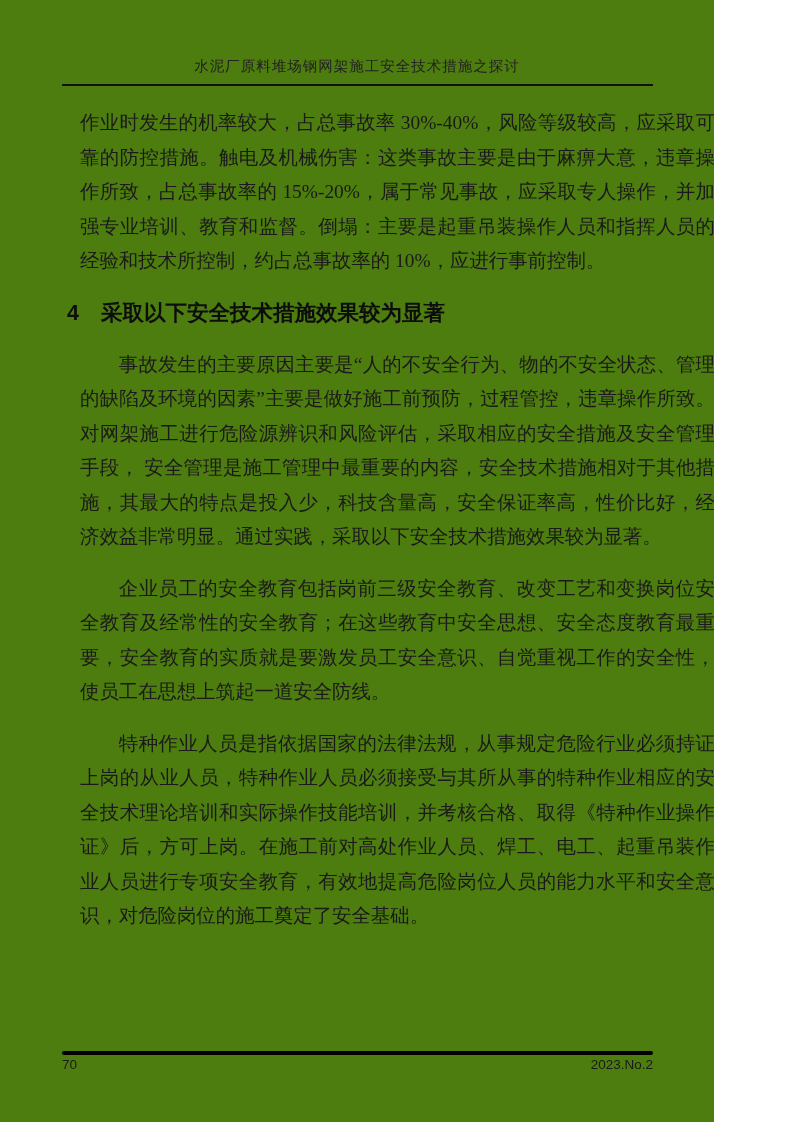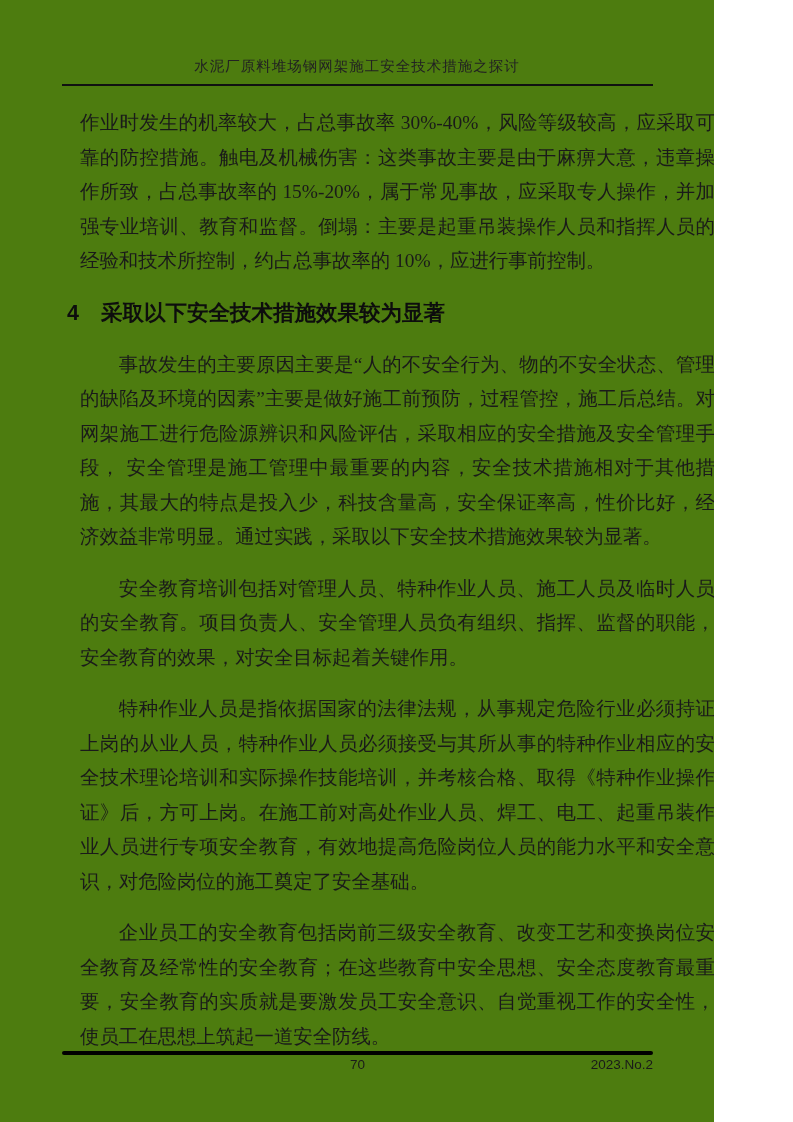--- a/index.html
+++ b/index.html
@@ -82,21 +82,20 @@
     margin-top: 2px;
     height: 18px;
     font-size: 13.5px;
     font-family: "Liberation Sans", "DejaVu Sans", sans-serif;
     color: #1a1a1a;
   }
   .page-number {
     position: absolute;
     left: 0;
     right: 0;
-    text-align: center;
   }
   .issue-label {
     position: absolute;
     right: 0;
     top: 0;
   }
 </style>
 </head>
 <body>
 
@@ -110,28 +109,27 @@
 
   <main class="body-text">
 
     <p class="para no-indent">作业时发生的机率较大，占总事故率 30%-40%，风险等级较高，应采取可靠的防控措施。触电及机械伤害：这类事故主要是由于麻痹大意，违章操作所致，占总事故率的 15%-20%，属于常见事故，应采取专人操作，并加强专业培训、教育和监督。倒塌：主要是起重吊装操作人员和指挥人员的经验和技术所控制，约占总事故率的 10%，应进行事前控制。</p>
 
     <h2 class="section-heading">
       <span class="sec-num">4</span>
       <span class="sec-title">采取以下安全技术措施效果较为显著</span>
     </h2>
 
-    <p class="para">事故发生的主要原因主要是“人的不安全行为、物的不安全状态、管理的缺陷及环境的因素”主要是做好施工前预防，过程管控，施工后总结。对网架施工进行危险源辨识和风险评估，采取相应的安全措施及安全管理手段， 安全管理是施工管理中最重要的内容，安全技术措施相对于其他措施，其最大的特点是投入少，科技含量高，安全保证率高，性价比好，经济效益非常明显。通过实践，采取以下安全技术措施效果较为显著。</p>
+    <p class="para">事故发生的主要原因主要是“人的不安全行为、物的不安全状态、管理的缺陷及环境的因素”主要是做好施工前预防，过程管控，违章操作所致。对网架施工进行危险源辨识和风险评估，采取相应的安全措施及安全管理手段， 安全管理是施工管理中最重要的内容，安全技术措施相对于其他措施，其最大的特点是投入少，科技含量高，安全保证率高，性价比好，经济效益非常明显。通过实践，采取以下安全技术措施效果较为显著。</p>
 
 
-    <p class="para">安全教育培训包括对管理人员、特种作业人员、施工人员及临时人员的安全教育。项目负责人、安全管理人员负有组织、指挥、监督的职能，安全教育的效果，对安全目标起着关键作用。</p>
+
+    <p class="para">企业员工的安全教育包括岗前三级安全教育、改变工艺和变换岗位安全教育及经常性的安全教育；在这些教育中安全思想、安全态度教育最重要，安全教育的实质就是要激发员工安全意识、自觉重视工作的安全性，使员工在思想上筑起一道安全防线。</p>
 
     <p class="para">特种作业人员是指依据国家的法律法规，从事规定危险行业必须持证上岗的从业人员，特种作业人员必须接受与其所从事的特种作业相应的安全技术理论培训和实际操作技能培训，并考核合格、取得《特种作业操作证》后，方可上岗。在施工前对高处作业人员、焊工、电工、起重吊装作业人员进行专项安全教育，有效地提高危险岗位人员的能力水平和安全意识，对危险岗位的施工奠定了安全基础。</p>
-
-    <p class="para">企业员工的安全教育包括岗前三级安全教育、改变工艺和变换岗位安全教育及经常性的安全教育；在这些教育中安全思想、安全态度教育最重要，安全教育的实质就是要激发员工安全意识、自觉重视工作的安全性，使员工在思想上筑起一道安全防线。</p>
 
   </main>
 
   <footer class="page-footer">
     <div class="footer-rule"></div>
     <div class="footer-row">
       <span class="page-number">70</span>
       <span class="issue-label">2023.No.2</span>
     </div>
   </footer>

